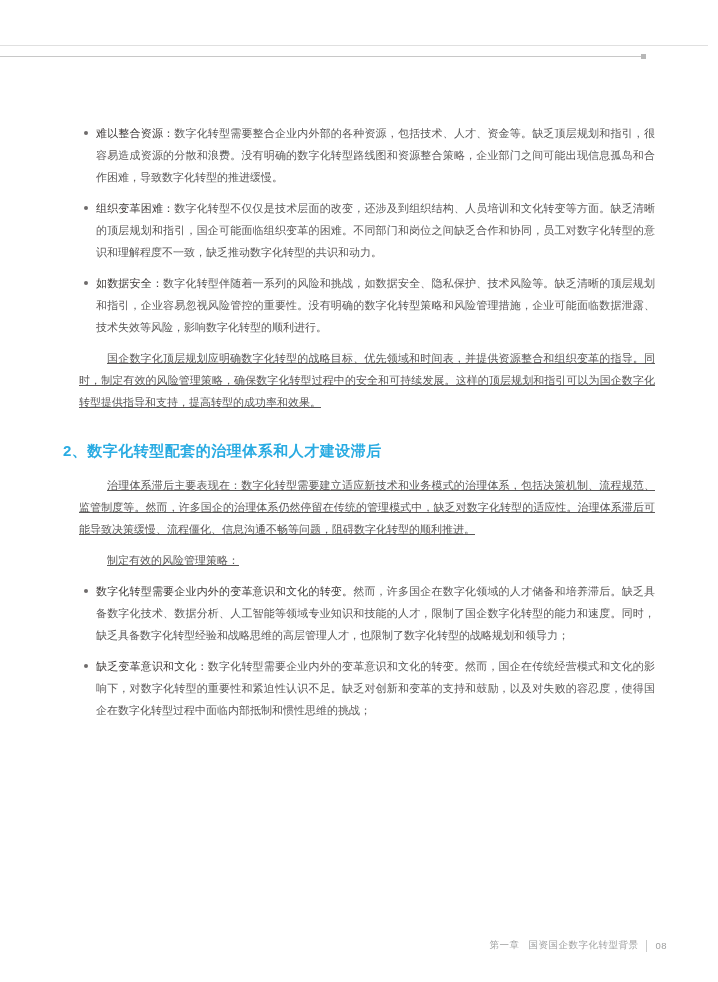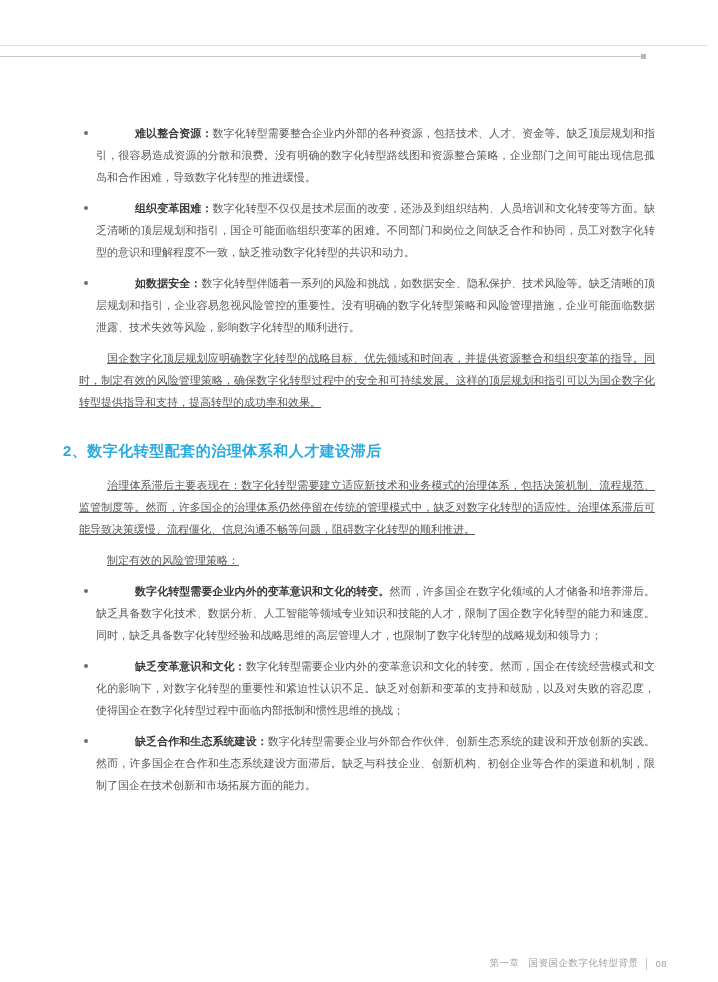--- a/index.html
+++ b/index.html
@@ -28,35 +28,35 @@
   }
   ul.bullets{margin:0;padding:0 0 0 21px;list-style:none;}
   ul.bullets li{
     position:relative;padding-left:12px;margin:0 0 9px 0;
     text-align:justify;
   }
   .dot{
     position:absolute;left:0;top:9px;width:4px;height:4px;border-radius:50%;
     background:#6e6b6b;
   }
-  b.lead{color:var(--bold-text);font-weight:bold;margin-left:39px;}
+  b.lead{color:var(--bold-text);font-weight:normal;}
   .para{
     margin:0 0 9px 16px;text-align:justify;text-indent:28px;text-decoration:underline;
   }
   .heading{
     margin:28px 0 13px 0;
     font-size:15px;line-height:20px;font-weight:bold;
     color:var(--accent-blue);
     letter-spacing:0.5px;
   }
   
   .footer{
     position:absolute;top:939px;right:51px;
     display:flex;align-items:center;
-    font-size:9.5px;color:var(--footer-text);letter-spacing:0.5px;margin-top:18px;
+    font-size:9.5px;color:var(--footer-text);letter-spacing:0.5px;
   }
   .footer .chapter{margin-right:9px;}
   .footer .divider{width:1px;height:12px;background:#c9caca;margin:0 8px;}
 </style>
 </head>
 <body>
 
 <div class="page">
 
   <div class="rule-light"></div>
@@ -91,24 +91,20 @@
 
     <ul class="bullets">
       <li>
         <span class="dot"></span>
         <b class="lead">数字化转型需要企业内外的变革意识和文化的转变。</b><span>然而，许多国企在数字化领域的人才储备和培养滞后。缺乏具备数字化技术、数据分析、人工智能等领域专业知识和技能的人才，限制了国企数字化转型的能力和速度。同时，缺乏具备数字化转型经验和战略思维的高层管理人才，也限制了数字化转型的战略规划和领导力；</span>
       </li>
       <li>
         <span class="dot"></span>
         <b class="lead">缺乏变革意识和文化：</b><span>数字化转型需要企业内外的变革意识和文化的转变。然而，国企在传统经营模式和文化的影响下，对数字化转型的重要性和紧迫性认识不足。缺乏对创新和变革的支持和鼓励，以及对失败的容忍度，使得国企在数字化转型过程中面临内部抵制和惯性思维的挑战；</span>
       </li>
-      <li>
-        <span class="dot"></span>
-        <b class="lead">缺乏合作和生态系统建设：</b><span>数字化转型需要企业与外部合作伙伴、创新生态系统的建设和开放创新的实践。然而，许多国企在合作和生态系统建设方面滞后。缺乏与科技企业、创新机构、初创企业等合作的渠道和机制，限制了国企在技术创新和市场拓展方面的能力。</span>
-      </li>
     </ul>
 
 
   </div>
 
   <div class="footer">
     <span class="chapter">第一章</span>
     <span class="title">国资国企数字化转型背景</span>
     <span class="divider"></span>
     <span class="pagenum">08</span>

